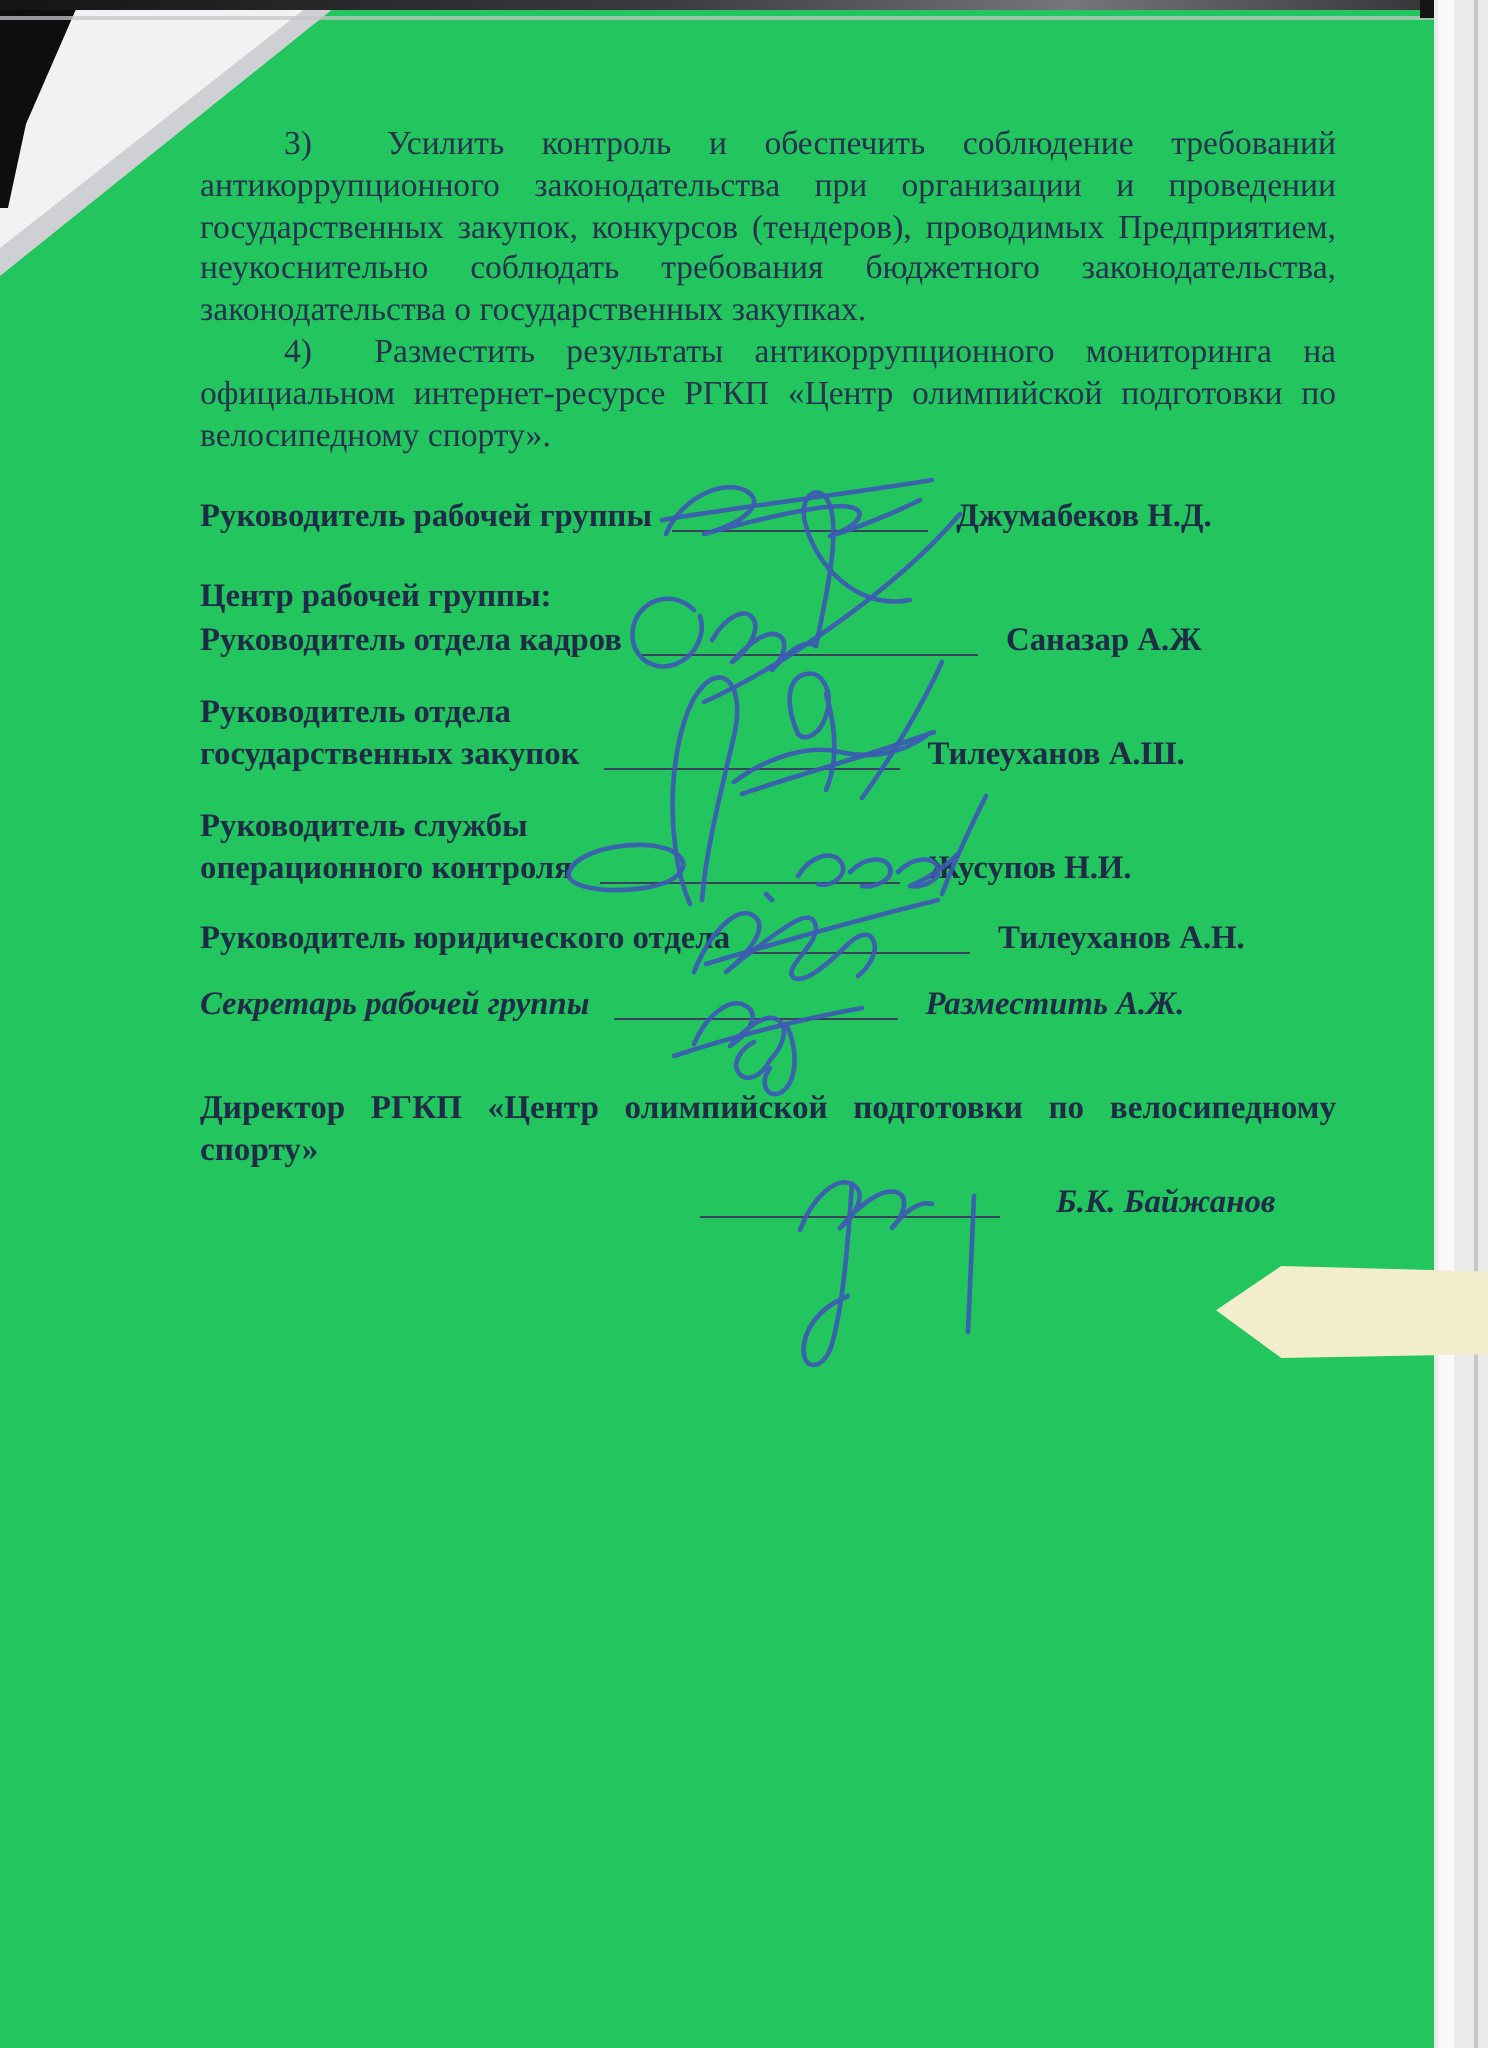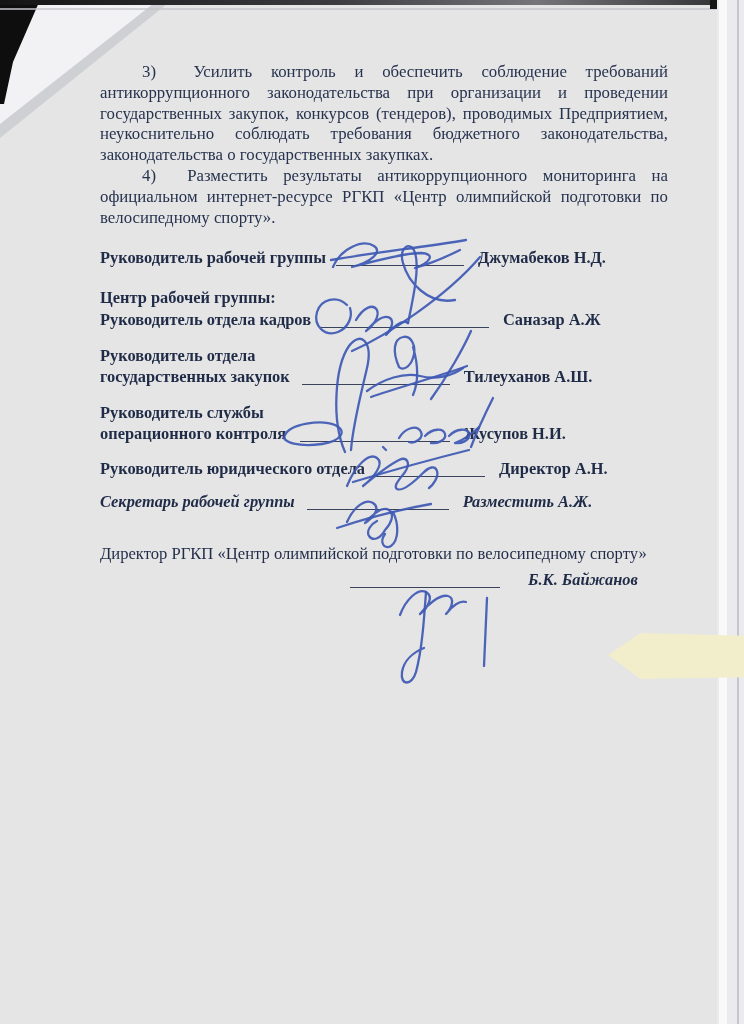--- a/index.html
+++ b/index.html
@@ -1,18 +1,18 @@
 <!DOCTYPE html>
 <html><head>
 <meta charset="utf-8">
 <style>
   html,body{margin:0;padding:0;background:#ffffff;}
   .page{
     position:relative; width:744px; height:1024px; overflow:hidden;
-    background:#e5e5e5;
+    background:#22c55e;
     font-family:"Liberation Serif","DejaVu Serif",serif;
   }
   
   .edge-top{position:absolute;top:0;left:0;width:744px;height:5px;
     background:linear-gradient(90deg,#141414 0%,#3c3c40 45%,#76767a 72%,#2b2b2d 100%);}
   .edge-top-line{position:absolute;top:8px;left:0;width:744px;height:2px;background:#c4c5c9;opacity:.75;}
   .corner-grey{position:absolute;top:0;left:0;width:180px;height:142px;background:#cfd0d4;
     clip-path:polygon(0 0,172px 0,0 138px);}
   .corner-grey-inner{position:absolute;top:0;left:0;width:170px;height:132px;background:#f2f2f4;
     clip-path:polygon(0 0,158px 0,0 124px);}
@@ -34,21 +34,21 @@
   .lbl2{white-space:normal;}
   .sline{display:inline-block;border-bottom:1.6px solid #39435c;height:14px;align-self:flex-end;margin-bottom:2px;}
   .nm{white-space:nowrap;margin-left:14px;}
   .members-heading{font-weight:bold;font-size:16.4px;line-height:22px;color:#1f2b47;}
   .row-leader{margin-top:19px;}
   .members-block{margin-top:19px;}
   .row-proc{margin-top:15px;}
   .row-ctrl{margin-top:15px;}
   .row-legal{margin-top:14px;}
   .row-secr{margin-top:12px;font-style:italic;}
-  .director-title{margin-top:31px;font-weight:normal;font-size:16.6px;line-height:21px;text-align:justify;color:#1f2b47;margin-bottom:0;}
+  .director-title{margin-top:31px;font-weight:bold;font-size:16.6px;line-height:21px;text-align:justify;color:#1f2b47;margin-bottom:0;}
   .row-director{margin-top:5px;font-style:italic;}
   .spacer{display:inline-block;}
   
   .ink{position:absolute;top:0;left:0;pointer-events:none;}
   .ink path{fill:none;stroke:#3e59b4;stroke-width:2.3;stroke-linecap:round;stroke-linejoin:round;opacity:.92;}
 </style>
 </head>
 <body>
 
 <div class="page">
@@ -90,21 +90,21 @@
 
     <div class="sigrow two row-ctrl">
       <span class="lbl2"><span>Руководитель службы</span><br><span>операционного контроля</span></span>
       <span class="sline" style="width:150px;margin-left:14px"></span>
       <span class="nm">Жусупов Н.И.</span>
     </div>
 
     <div class="sigrow row-legal">
       <span class="lbl">Руководитель юридического отдела</span>
       <span class="sline" style="width:112px;margin-left:8px"></span>
-      <span class="nm">Директор А.Н.</span>
+      <span class="nm">Тилеуханов А.Н.</span>
     </div>
 
     <div class="sigrow row-secr">
       <span class="lbl">Секретарь рабочей группы</span>
       <span class="sline" style="width:142px;margin-left:12px"></span>
       <span class="nm">Разместить А.Ж.</span>
     </div>
 
     <p class="director-title">Директор РГКП «Центр олимпийской подготовки по велосипедному спорту»</p>
     <div class="sigrow row-director">

